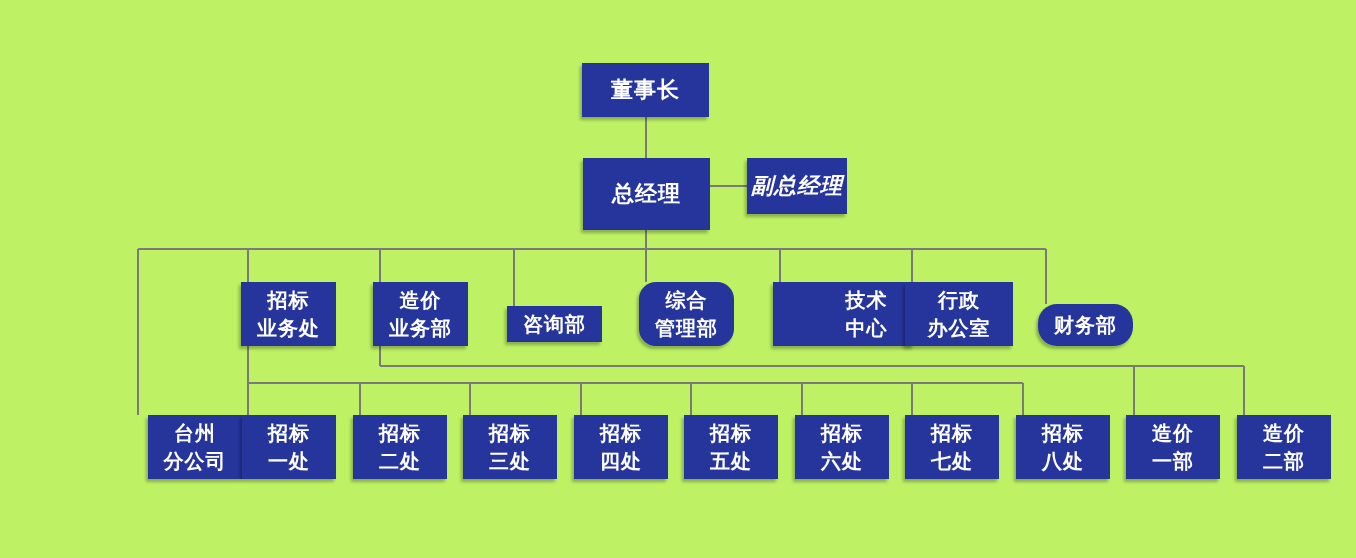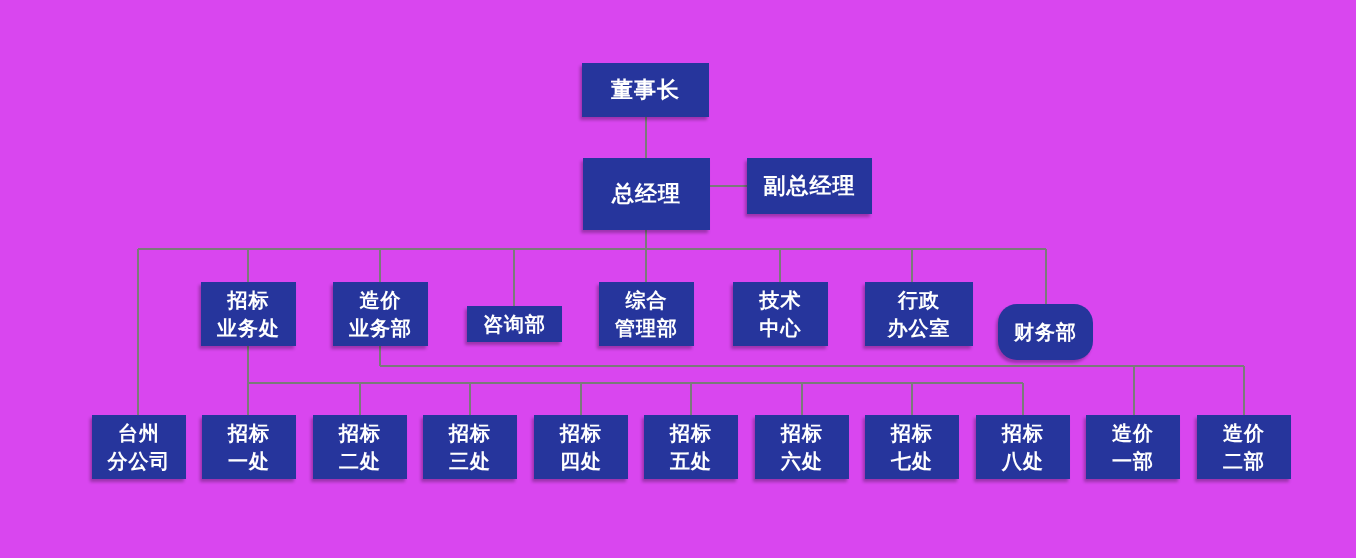--- a/index.html
+++ b/index.html
@@ -4,21 +4,21 @@
 <style>
   html, body {
     margin: 0;
     padding: 0;
     background: #ffffff;
   }
   .canvas {
     position: relative;
     width: 1356px;
     height: 558px;
-    background: #d946ef;
+    background: #bef264;
     overflow: hidden;
     font-family: "Liberation Sans", "DejaVu Sans", sans-serif;
   }
   .connectors {
     position: absolute;
     left: 0;
     top: 0;
     width: 1356px;
     height: 558px;
   }
@@ -31,21 +31,21 @@
     justify-content: center;
     text-align: center;
     font-weight: bold;
     box-shadow: -2px 3px 3px rgba(0, 0, 0, 0.28);
   }
   .node .lbl {
     white-space: pre-line;
     letter-spacing: 1px;
   }
   .fs-lg { font-size: 22px; line-height: 26px; }
-  .fs-md { font-size: 20px; line-height: 28px; }
+  .fs-md { font-size: 20px; line-height: 28px; margin-left: 40px; }
 </style>
 </head>
 <body>
 
 <div class="canvas">
 
   <svg class="connectors" width="1356" height="558" viewBox="0 0 1356 558" stroke="#7a7a7a" stroke-width="1.8" shape-rendering="crispEdges">
 
     <line x1="646" y1="117" x2="646" y2="158"></line>
 
@@ -79,52 +79,52 @@
     <line x1="1244" y1="366" x2="1244" y2="415"></line>
   </svg>
 
   <div class="node fs-lg" style="left:582px; top:63px; width:127px; height:54px;">
     <span class="lbl">董事长</span>
   </div>
 
   <div class="node fs-lg" style="left:583px; top:158px; width:127px; height:72px;">
     <span class="lbl">总经理</span>
   </div>
-  <div class="node fs-lg" style="left:747px; top:158px; width:125px; height:56px;">
+  <div class="node fs-lg" style="left:747px; top:158px; width:100px; height:56px;font-style:italic;">
     <span class="lbl">副总经理</span>
   </div>
 
   <div class="node fs-md" style="left:201px; top:282px; width:95px; height:64px;">
     <span class="lbl">招标
 业务处</span>
   </div>
   <div class="node fs-md" style="left:333px; top:282px; width:95px; height:64px;">
     <span class="lbl">造价
 业务部</span>
   </div>
   <div class="node fs-md" style="left:467px; top:306px; width:95px; height:36px;">
     <span class="lbl">咨询部</span>
   </div>
-  <div class="node fs-md" style="left:599px; top:282px; width:95px; height:64px;">
+  <div class="node fs-md" style="left:599px; top:282px; width:95px; height:64px;border-radius:17px;">
     <span class="lbl">综合
 管理部</span>
   </div>
-  <div class="node fs-md" style="left:733px; top:282px; width:95px; height:64px;">
+  <div class="node fs-md" style="left:733px; top:282px; width:95px; height:64px;padding-left:46px;">
     <span class="lbl">技术
 中心</span>
   </div>
   <div class="node fs-md" style="left:865px; top:282px; width:108px; height:64px;">
     <span class="lbl">行政
 办公室</span>
   </div>
-  <div class="node fs-md" style="left:998px; top:304px; width:95px; height:56px;border-radius:19px;">
+  <div class="node fs-md" style="left:998px; top:304px; width:95px; height:42px;border-radius:19px;">
     <span class="lbl">财务部</span>
   </div>
 
-  <div class="node fs-md" style="left:92px; top:415px; width:94px; height:64px;">
+  <div class="node fs-md" style="left:108px; top:415px; width:94px; height:64px;">
     <span class="lbl">台州
 分公司</span>
   </div>
   <div class="node fs-md" style="left:202px; top:415px; width:94px; height:64px;">
     <span class="lbl">招标
 一处</span>
   </div>
   <div class="node fs-md" style="left:313px; top:415px; width:94px; height:64px;">
     <span class="lbl">招标
 二处</span>

